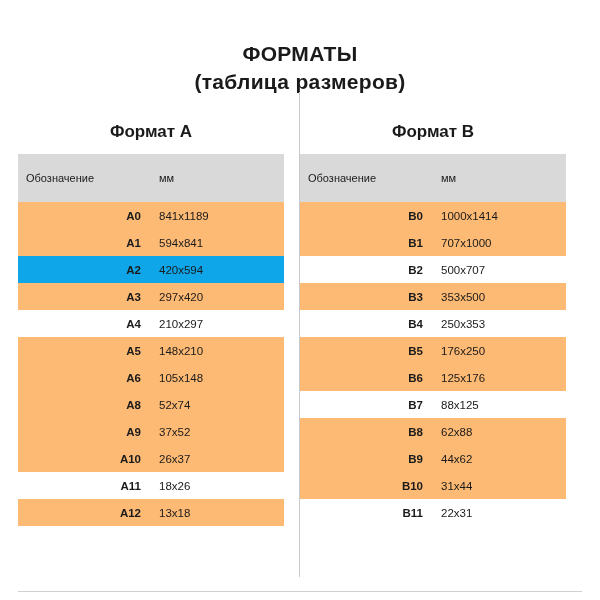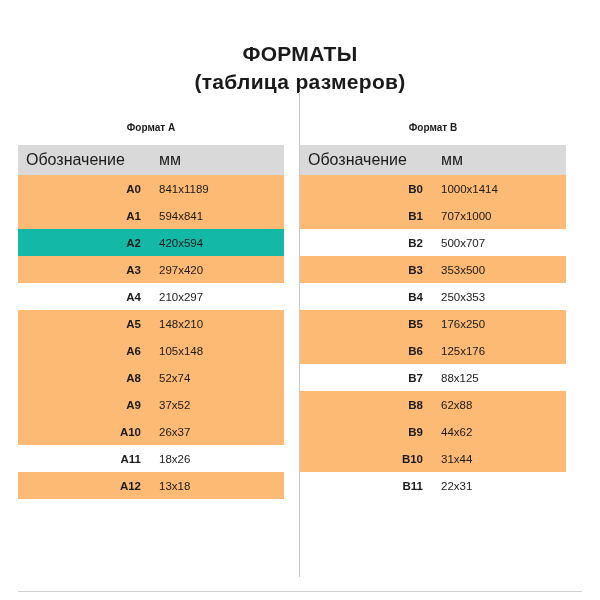--- a/index.html
+++ b/index.html
@@ -39,31 +39,31 @@
     table-layout: fixed;
     font-size: 11.5px;
     color: #1a1a1a;
   }
   .tbl.left { width: 266px; }
   .tbl.right { width: 266px; }
   .gap { width: 16px; }
   .tbl .grp-head {
     text-align: center;
     font-weight: bold;
-    font-size: 10px;
+    font-size: 17px;
     padding: 8px 0 12px 0;
     border: none;
     background: #ffffff;
   }
   .tbl th.col-head {
     background: #d9d9d9;
     font-weight: normal;
-    font-size: 16px;
+    font-size: 11px;
     text-align: left;
-    padding: 6px 8px;
+    padding: 18px 8px;
     border: none;
     color: #1a1a1a;
   }
   .tbl th.col-head.c1 { text-align: left; }
   .tbl td {
     padding: 6px 8px;
     border: none;
     height: 27px;
     vertical-align: middle;
   }
@@ -72,21 +72,21 @@
     font-weight: bold;
     width: 108px;
     padding-right: 10px;
   }
   .tbl td.val {
     text-align: left;
     font-weight: normal;
   }
   .tbl tr.shade td { background: #fdba74; }
   .tbl tr.plain td { background: #ffffff; }
-  .tbl tr.hl td { background: #14b8a6; margin-left: 28px; }
+  .tbl tr.hl td { background: #0ea5e9; margin-left: 28px; }
   .divider {
     position: absolute;
     left: 299px;
     top: 92px;
     width: 1px;
     height: 485px;
     background: #c9c9c9;
   }
   .bottom-rule {
     position: absolute;

